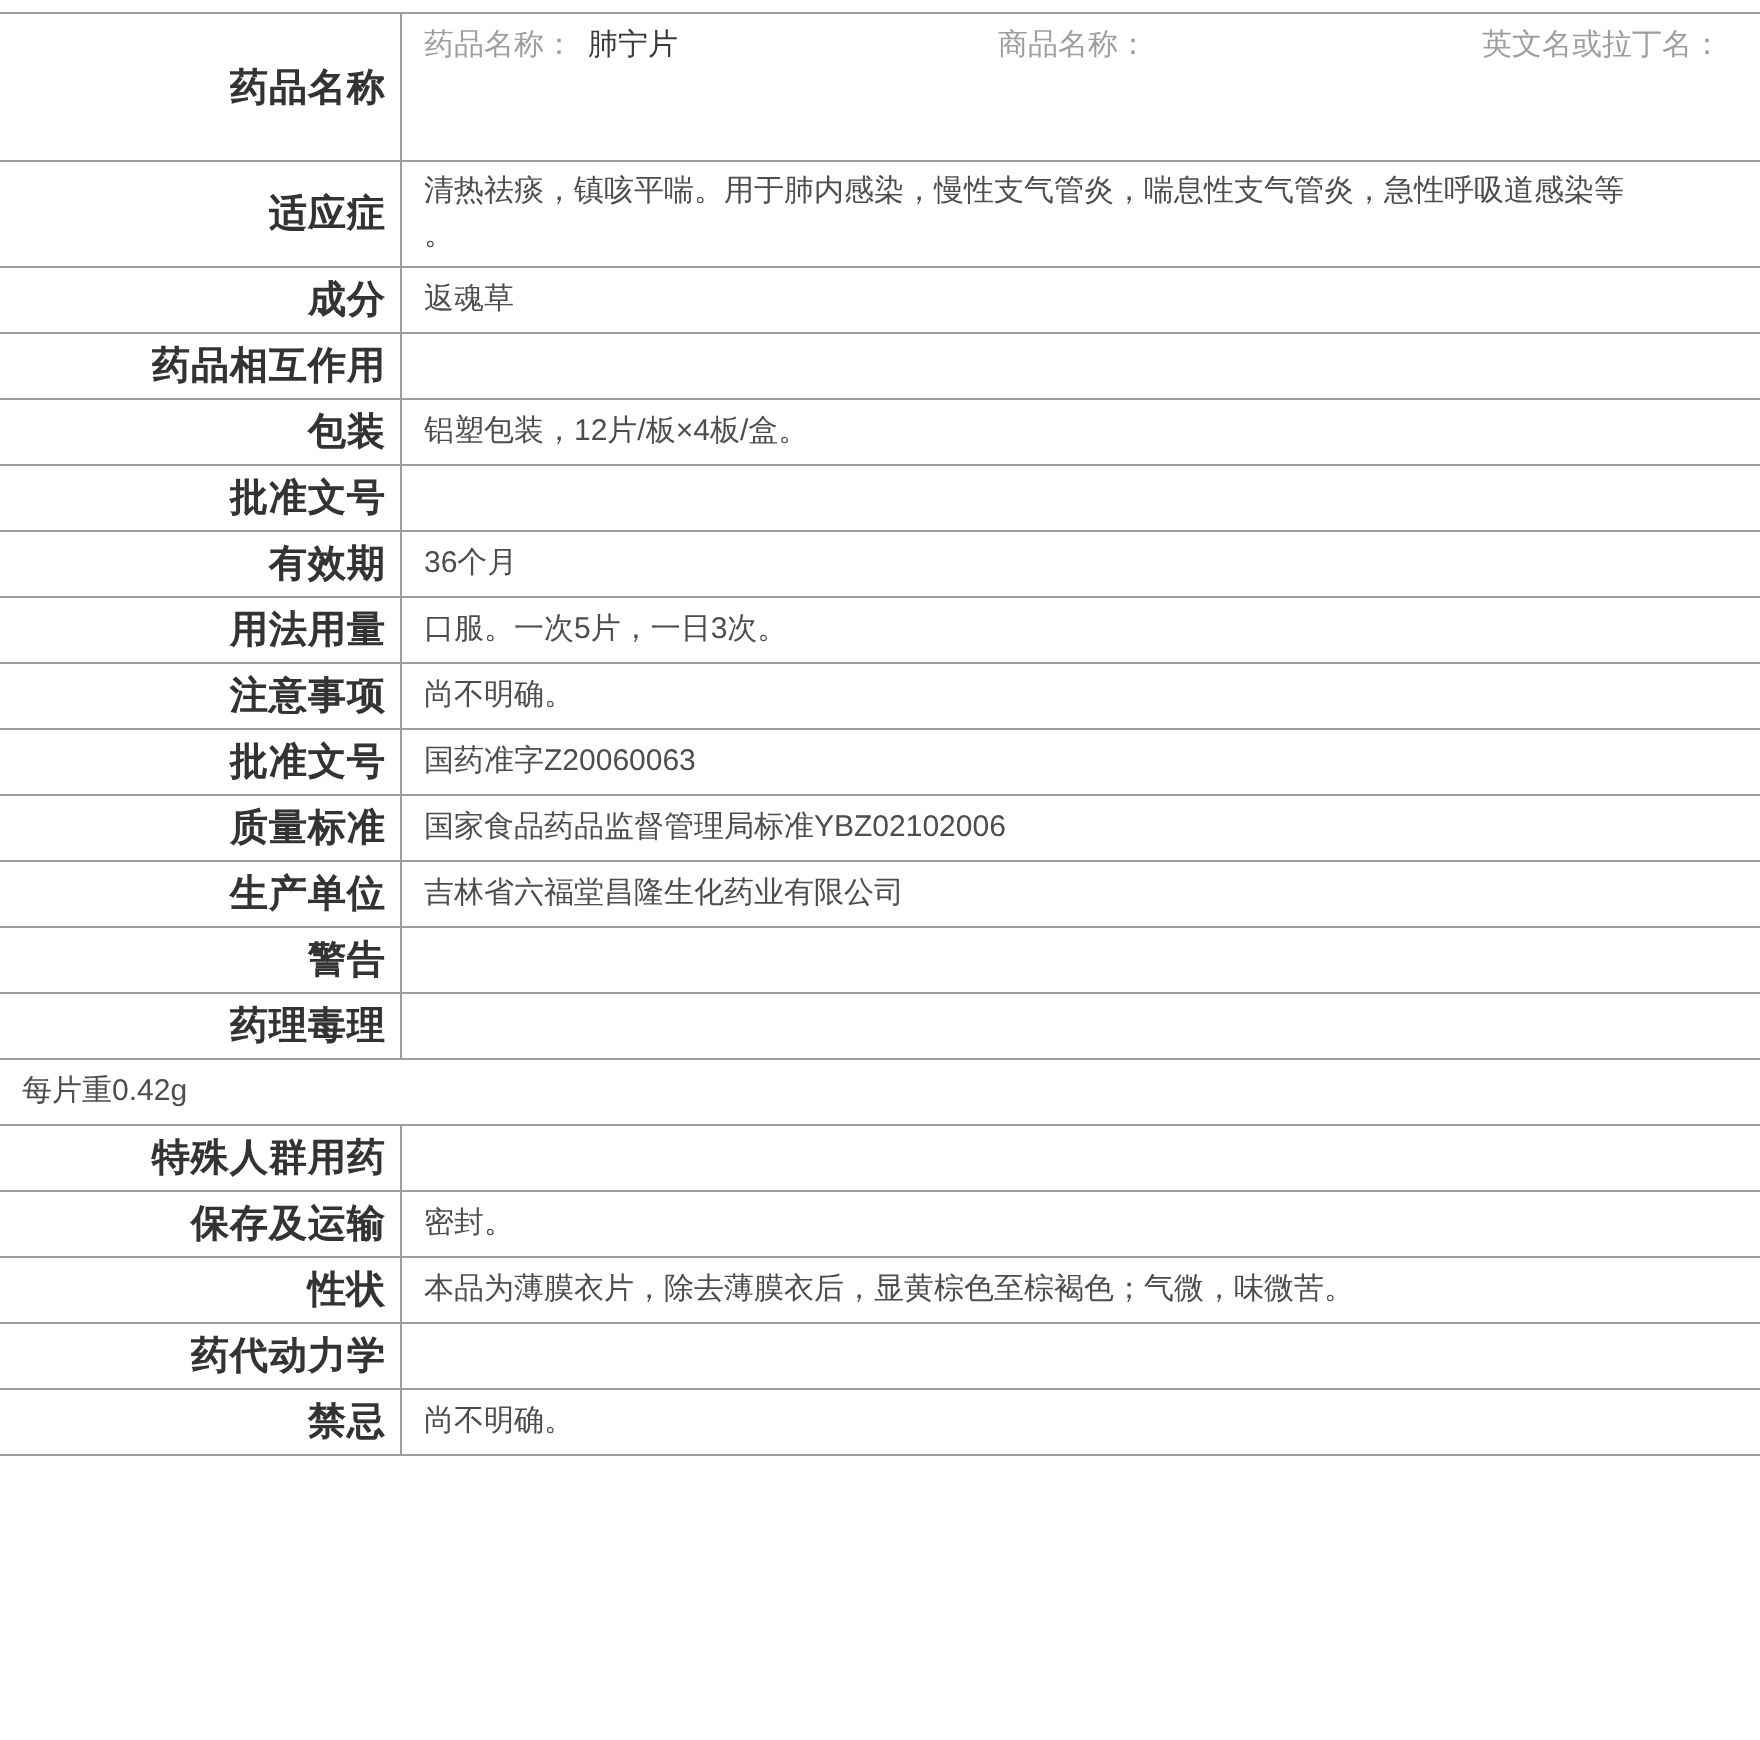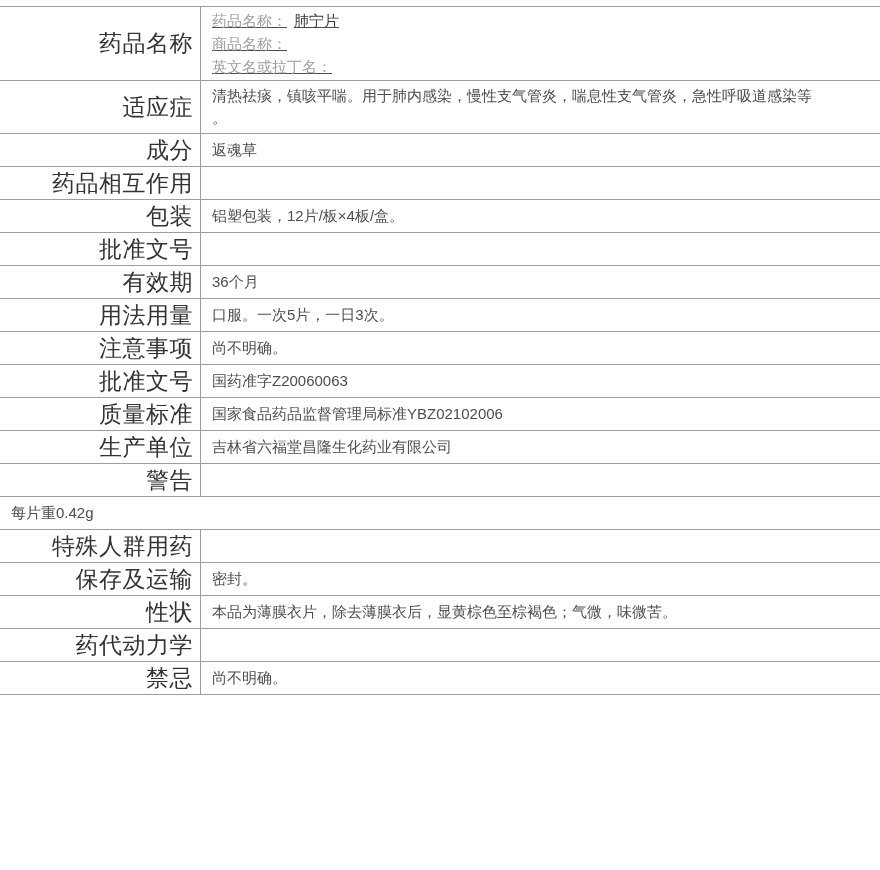--- a/index.html
+++ b/index.html
@@ -25,34 +25,34 @@
     border-bottom:1px solid var(--border);
     min-height:32px;
     box-sizing:content-box;
   }
   .cell{box-sizing:border-box;}
   .cell.label{
     flex:0 0 201px;
     border-right:1px solid var(--border);
     display:flex;align-items:center;justify-content:flex-end;
     padding-right:7px;
-    font-weight:normal;font-size:23px;color:var(--label);
+    font-weight:bold;font-size:19px;color:var(--label);
     letter-spacing:0.5px;
   }
   .cell.value{
     flex:1;
     display:flex;align-items:center;
     padding:4px 12px 4px 11px;
     font-size:15px;color:var(--value);
     line-height:22px;
     white-space:pre-line;
   }
   .row.name-row{height:73px;}
   .row.name-row .cell.value{
-    flex-direction:column;align-items:flex-start;justify-content:center;text-decoration:underline;
+    flex-direction:row;align-items:flex-start;justify-content:space-between;
   }
   .field{line-height:23px;font-size:15px;}
   .field .key{color:var(--muted);}
   .field .val{color:var(--name-val);margin-left:7px;}
 </style>
 </head>
 <body style="background: rgb(255, 255, 255);">
 
 <div class="drug-table">
   <div class="row name-row">
@@ -118,20 +118,24 @@
   <div class="row">
     <div class="cell label">生产单位</div>
     <div class="cell value">吉林省六福堂昌隆生化药业有限公司</div>
   </div>
 
   <div class="row">
     <div class="cell label">警告</div>
     <div class="cell value"></div>
   </div>
 
+  <div class="row">
+    <div class="cell label">药理毒理</div>
+    <div class="cell value"></div>
+  </div>
 
   <div class="row">
     <div class="cell value">每片重0.42g</div>
   </div>
 
   <div class="row">
     <div class="cell label">特殊人群用药</div>
     <div class="cell value"></div>
   </div>
 

